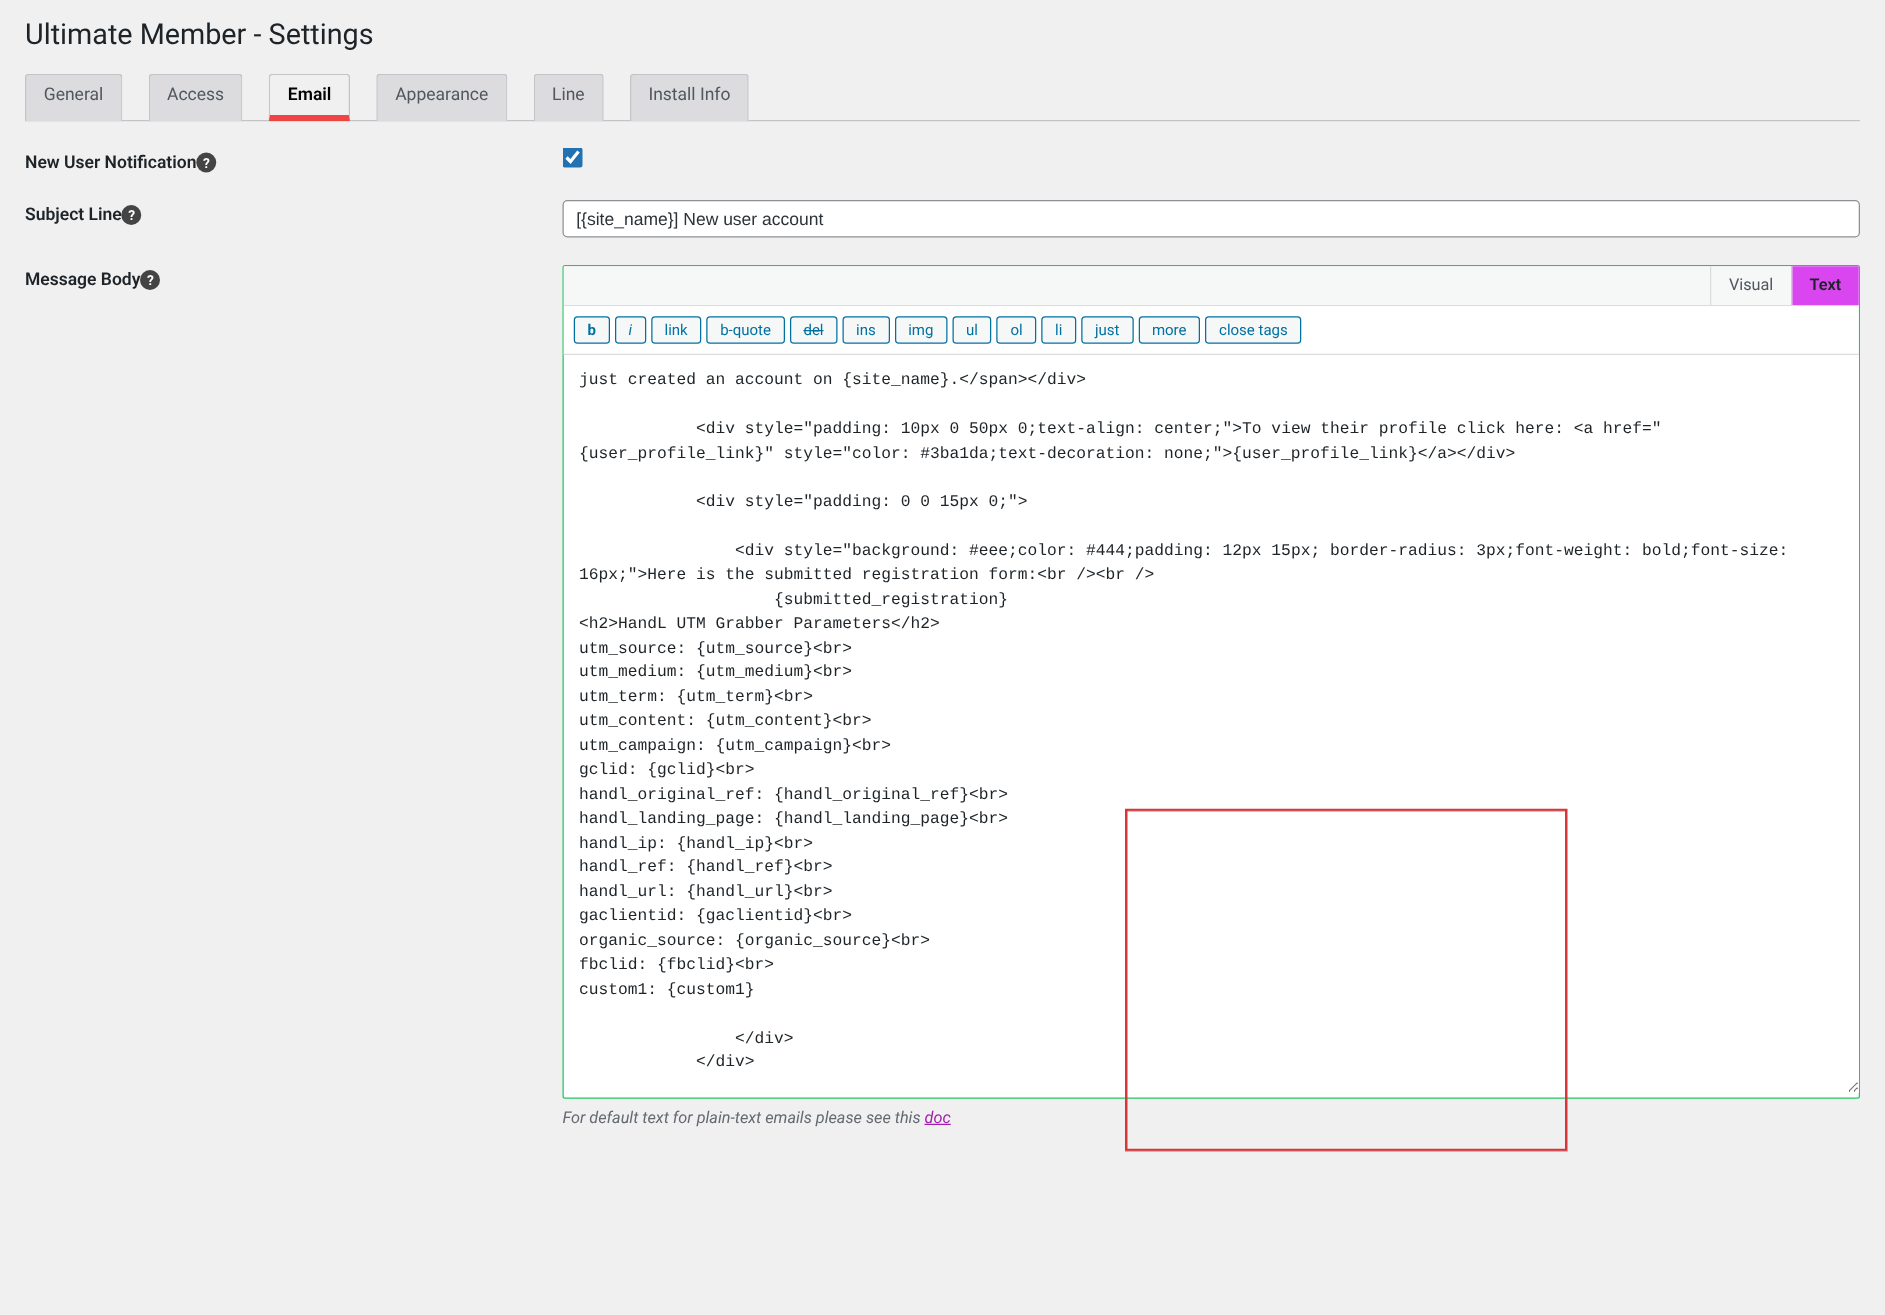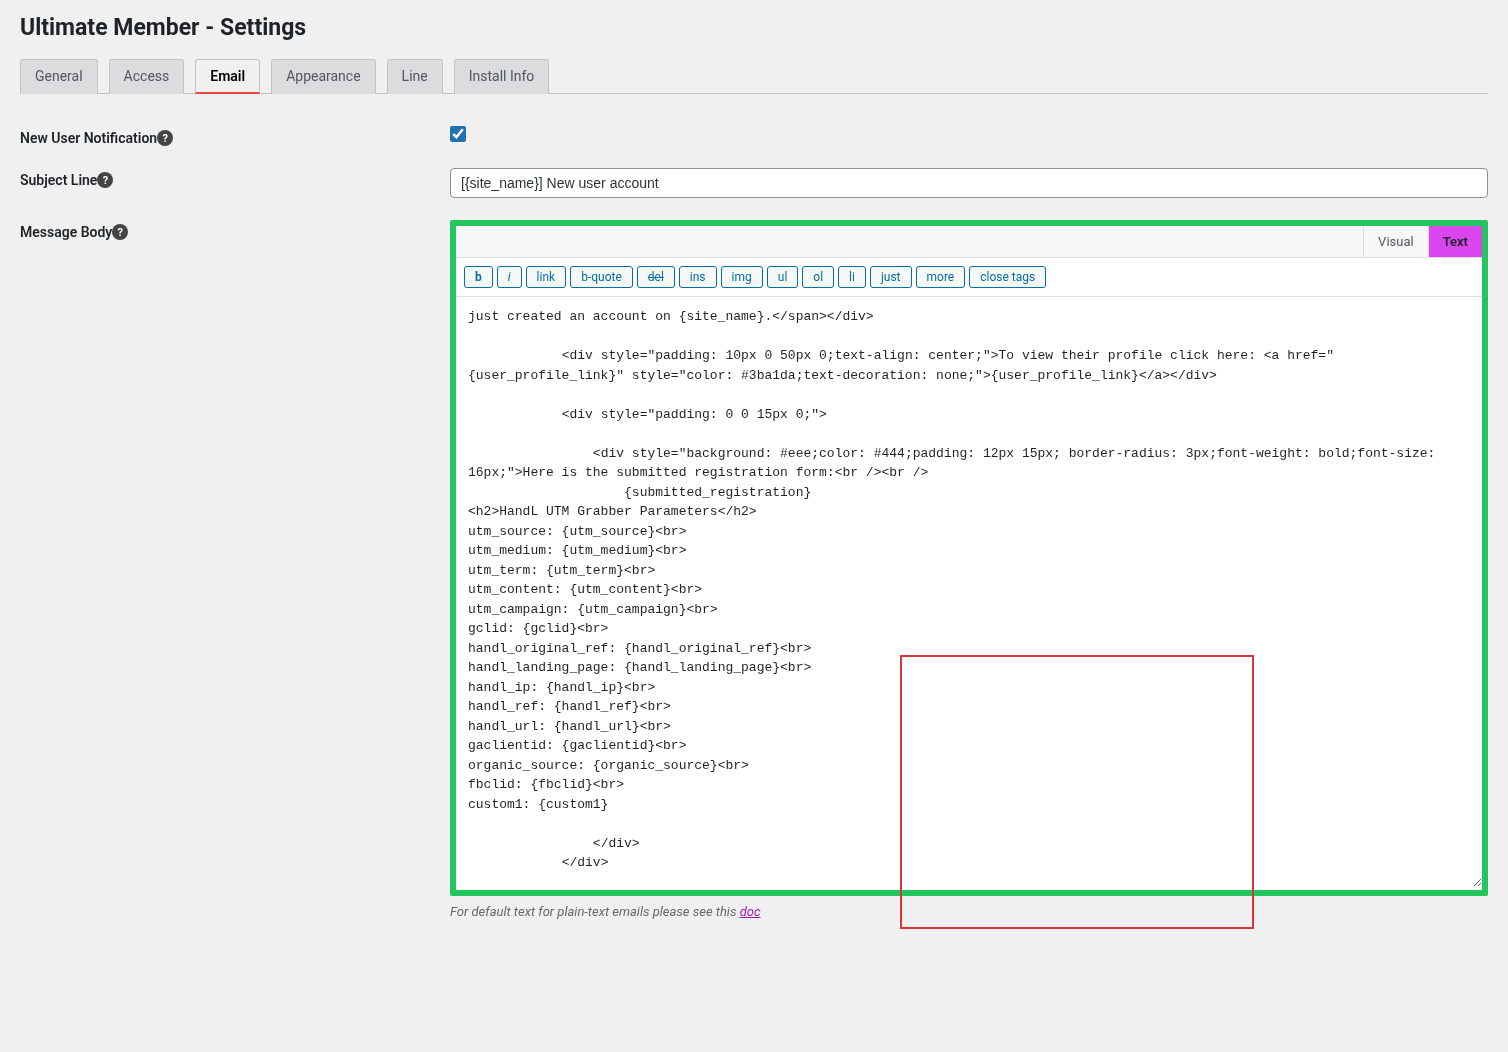--- a/index.html
+++ b/index.html
@@ -5,48 +5,48 @@
   * { box-sizing: border-box; margin: 0; padding: 0; }
   body {
     font-family: -apple-system, BlinkMacSystemFont, "Segoe UI", Roboto, sans-serif;
     background: #f0f0f1;
     color: #1d2327;
     font-size: 13px;
     padding: 10px 20px 40px 20px;
   }
   .page-title {
     font-size: 23px;
-    font-weight: 700;
+    font-weight: 400;
     color: #1d2327;
     margin: 4px 0 18px 0;
   }
   .tabs {
     border-bottom: 1px solid #c3c4c7;
     display: flex;
-    gap: 6px;
-    margin-bottom: 32px;
+    gap: 16px;
+    margin-bottom: 21px;
   }
   .tab {
     background: #dcdcde;
     border: 1px solid #c3c4c7;
     border-bottom: none;
     padding: 8px 14px;
     margin-right: 5px;
     margin-bottom: -1px;
     color: #50575e;
     font-size: 14px;
     cursor: pointer;
     border-top-left-radius: 3px;
     border-top-right-radius: 3px;
   }
   .tab.active {
     background: #f0f0f1;
     color: #000;
     font-weight: 600;
-    border-bottom: 2px solid #ef4444;
+    border-bottom: 5px solid #ef4444;
   }
   .form-row {
     display: flex;
     margin-bottom: 22px;
     align-items: flex-start;
   }
   .form-label {
     width: 430px;
     font-weight: 600;
     font-size: 14px;
@@ -82,21 +82,21 @@
   .text-input {
     width: 100%;
     padding: 6px 10px;
     border: 1px solid #8c8f94;
     border-radius: 4px;
     font-size: 14px;
     background: #fff;
     color: #2c3338;
   }
   .editor-wrap {
-    border: 6px solid #22c55e;
+    border: 1px solid #22c55e;
     background: #fff;
     border-radius: 2px;
   }
   .editor-tabs {
     display: flex;
     justify-content: flex-end;
     background: #f6f7f7;
     border-bottom: 1px solid #dcdcde;
   }
   .editor-tab {

